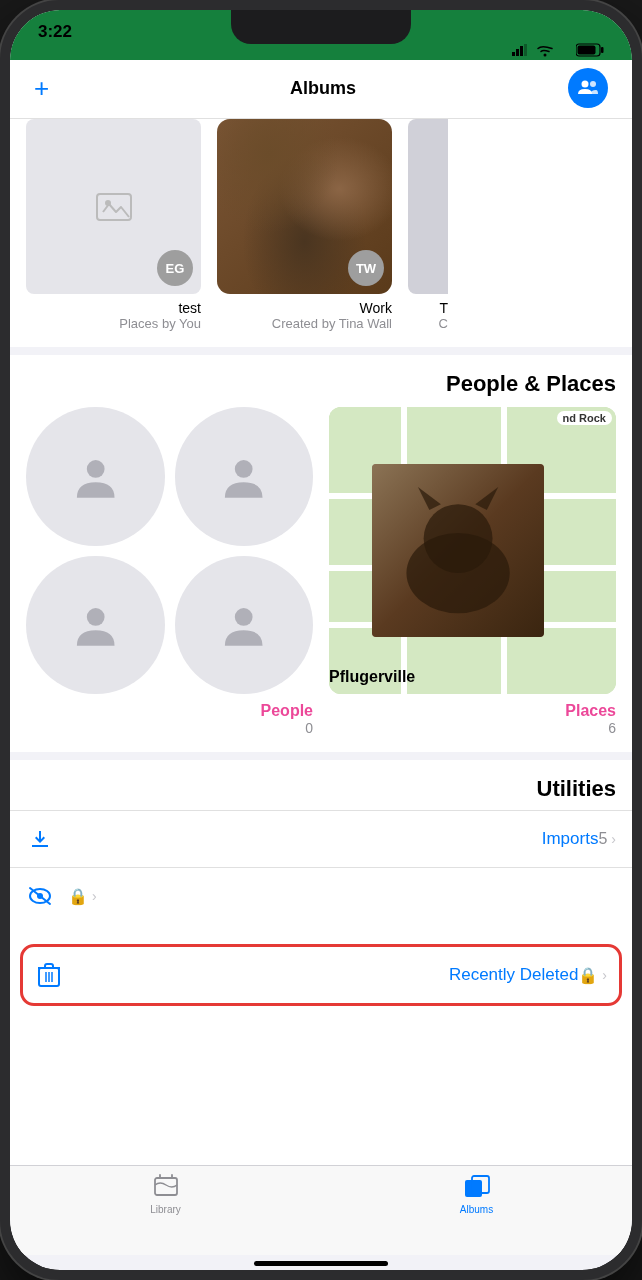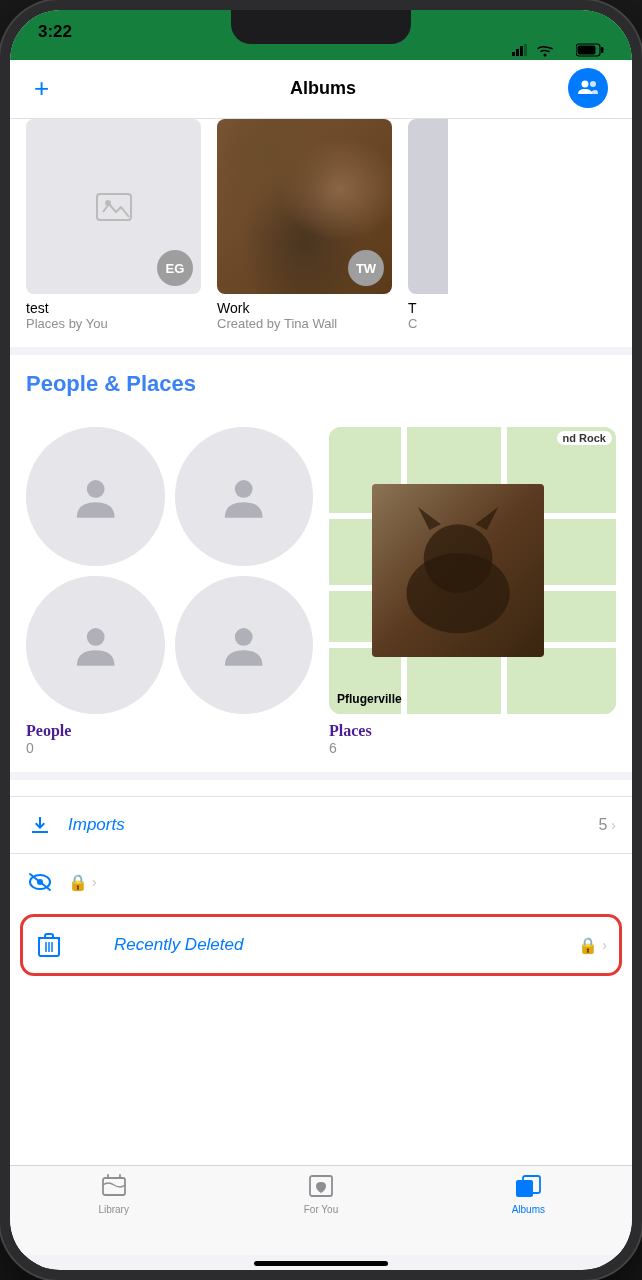--- a/index.html
+++ b/index.html
@@ -92,20 +92,21 @@
       display: flex;
       align-items: center;
       justify-content: center;
       cursor: pointer;
     }
     
     .main-content {
       flex: 1;
       overflow-y: auto;
       background: white;
+      text-align: right;
     }
     
     .shared-albums-row {
       display: flex;
       gap: 16px;
       padding: 0 16px 16px;
       background: white;
       overflow: hidden;
     }
     .album-item {
@@ -115,20 +116,21 @@
     .album-thumb {
       width: 175px;
       height: 175px;
       border-radius: 8px;
       background: #e5e5ea;
       position: relative;
       overflow: hidden;
     }
     .album-thumb.cat-bg {
       background: linear-gradient(135deg, #8b7355 0%, #6b4c2a 50%, #4a3520 100%);
+      border-radius: 13px;
     }
     .album-avatar {
       position: absolute;
       bottom: 8px;
       right: 8px;
       width: 36px;
       height: 36px;
       border-radius: 50%;
       background: #9e9e9e;
       display: flex;
@@ -154,22 +156,22 @@
       background: #f2f2f7;
     }
     
     .section {
       background: white;
       padding: 16px 16px 8px;
     }
     .section-title {
       font-size: 22px;
       font-weight: 700;
-      color: #3b82f6;
-      margin-bottom: 22px;
+      color: #000000;
+      margin-bottom: 2px;
     }
     
     .people-places-grid {
       display: flex;
       gap: 16px;
       padding: 0 16px 16px;
     }
     .people-col, .places-col {
       flex: 1;
     }
@@ -228,40 +230,39 @@
       background: #9e8070;
       border-radius: 4px;
       display: flex;
       align-items: center;
       justify-content: center;
       overflow: hidden;
     }
     .map-label {
       position: absolute;
       bottom: 8px;
-      left: 8px;
-      font-size: 12px;
+      left: 0;
+      font-size: 16px;
       font-weight: 600;
       color: #000;
     }
     .map-badge {
       position: absolute;
       top: 4px;
       right: 4px;
       background: white;
       border-radius: 10px;
       padding: 1px 6px;
       font-size: 10px;
       font-weight: 600;
     }
     .grid-label {
       font-size: 16px;
       font-weight: 600;
-      color: #4c1d95;
-      font-family: Liberation Serif, serif;
+      color: #ec4899;
     }
     .grid-count {
       font-size: 14px;
       color: #8e8e93;
     }
     
     .utilities-section {
       background: white;
       padding: 16px 0 0;
     }
@@ -292,21 +293,20 @@
       align-items: center;
       justify-content: center;
       margin-right: 14px;
       color: #007aff;
       font-size: 22px;
     }
     .util-label {
       flex: 1;
       font-size: 17px;
       color: #007aff;
-      font-style: italic;
     }
     .util-right {
       display: flex;
       align-items: center;
       gap: 4px;
       color: #8e8e93;
       font-size: 16px;
     }
     .util-count {
       font-size: 16px;
@@ -520,20 +520,21 @@
             </div>
           </div>
           <div class="grid-label">Places</div>
           <div class="grid-count">6</div>
         </div>
       </div>
 
       <div class="section-divider"></div>
 
       <div class="utilities-section">
+        <div class="utilities-title">Utilities</div>
 
         <div class="util-row">
           <div class="util-icon">
             <svg width="24" height="24" viewBox="0 0 24 24" fill="#007aff">
               <path d="M12 16 L7 11 L8.4 9.6 L11 12.2 L11 4 L13 4 L13 12.2 L15.6 9.6 L17 11 Z"></path>
               <path d="M4 18 L4 20 L20 20 L20 18 Z"></path>
             </svg>
           </div>
           <span class="util-label">Imports</span>
           <div class="util-right">
@@ -549,21 +550,21 @@
               <line x1="3" y1="3" x2="23" y2="19" stroke="#007aff" stroke-width="2" stroke-linecap="round"></line>
               <circle cx="13" cy="11" r="3" fill="#007aff"></circle>
             </svg>
           </div>
           <div class="util-right">
             <span class="util-lock">🔒</span>
             <span class="util-chevron">›</span>
           </div>
         </div>
 
-        <div class="util-row highlighted" style="border:3px solid #e53935;border-radius:14px;margin:4px 10px;gap:37px;">
+        <div class="util-row highlighted" style="border:3px solid #e53935;border-radius:14px;margin:20px 10px;">
           <div class="util-icon">
             <svg width="22" height="24" viewBox="0 0 22 24" fill="none">
               <rect x="1" y="5" width="20" height="18" rx="2" stroke="#007aff" stroke-width="2" fill="none"></rect>
               <path d="M7 5 L7 3 Q7 1 9 1 L13 1 Q15 1 15 3 L15 5" stroke="#007aff" stroke-width="2" fill="none"></path>
               <line x1="0" y1="5" x2="22" y2="5" stroke="#007aff" stroke-width="2"></line>
               <line x1="8" y1="9" x2="8" y2="19" stroke="#007aff" stroke-width="1.5"></line>
               <line x1="11" y1="9" x2="11" y2="19" stroke="#007aff" stroke-width="1.5"></line>
               <line x1="14" y1="9" x2="14" y2="19" stroke="#007aff" stroke-width="1.5"></line>
             </svg>
           </div>
@@ -586,29 +587,20 @@
           <svg width="28" height="28" viewBox="0 0 28 28" fill="none">
             <rect x="3" y="6" width="22" height="17" rx="2" stroke="#8e8e93" stroke-width="1.8" fill="none"></rect>
             <path d="M3 13 Q8 9 14 13 Q20 17 25 13" stroke="#8e8e93" stroke-width="1.5" fill="none"></path>
             <path d="M8 6 L8 3" stroke="#8e8e93" stroke-width="1.8" stroke-linecap="round"></path>
             <path d="M20 6 L20 3" stroke="#8e8e93" stroke-width="1.8" stroke-linecap="round"></path>
           </svg>
         </div>
         <span class="tab-label">Library</span>
       </div>
 
-      <div class="tab-item">
-        <div class="tab-icon">
-          <svg width="28" height="28" viewBox="0 0 28 28" fill="none">
-            <rect x="3" y="4" width="22" height="20" rx="2" stroke="#8e8e93" stroke-width="1.8" fill="none"></rect>
-            <path d="M9 14 Q9 10 14 10 Q19 10 19 14 Q19 18 14 21 Q9 18 9 14 Z" fill="#8e8e93"></path>
-          </svg>
-        </div>
-        <span class="tab-label">For You</span>
-      </div>
 
       <div class="tab-item">
         <div class="tab-icon">
           <svg width="28" height="28" viewBox="0 0 28 28" fill="none">
             <rect x="2" y="8" width="17" height="17" rx="2" fill="#007aff"></rect>
             <rect x="9" y="4" width="17" height="17" rx="2" stroke="#007aff" stroke-width="1.8" fill="none"></rect>
           </svg>
         </div>
         <span class="tab-label active">Albums</span>
       </div>

